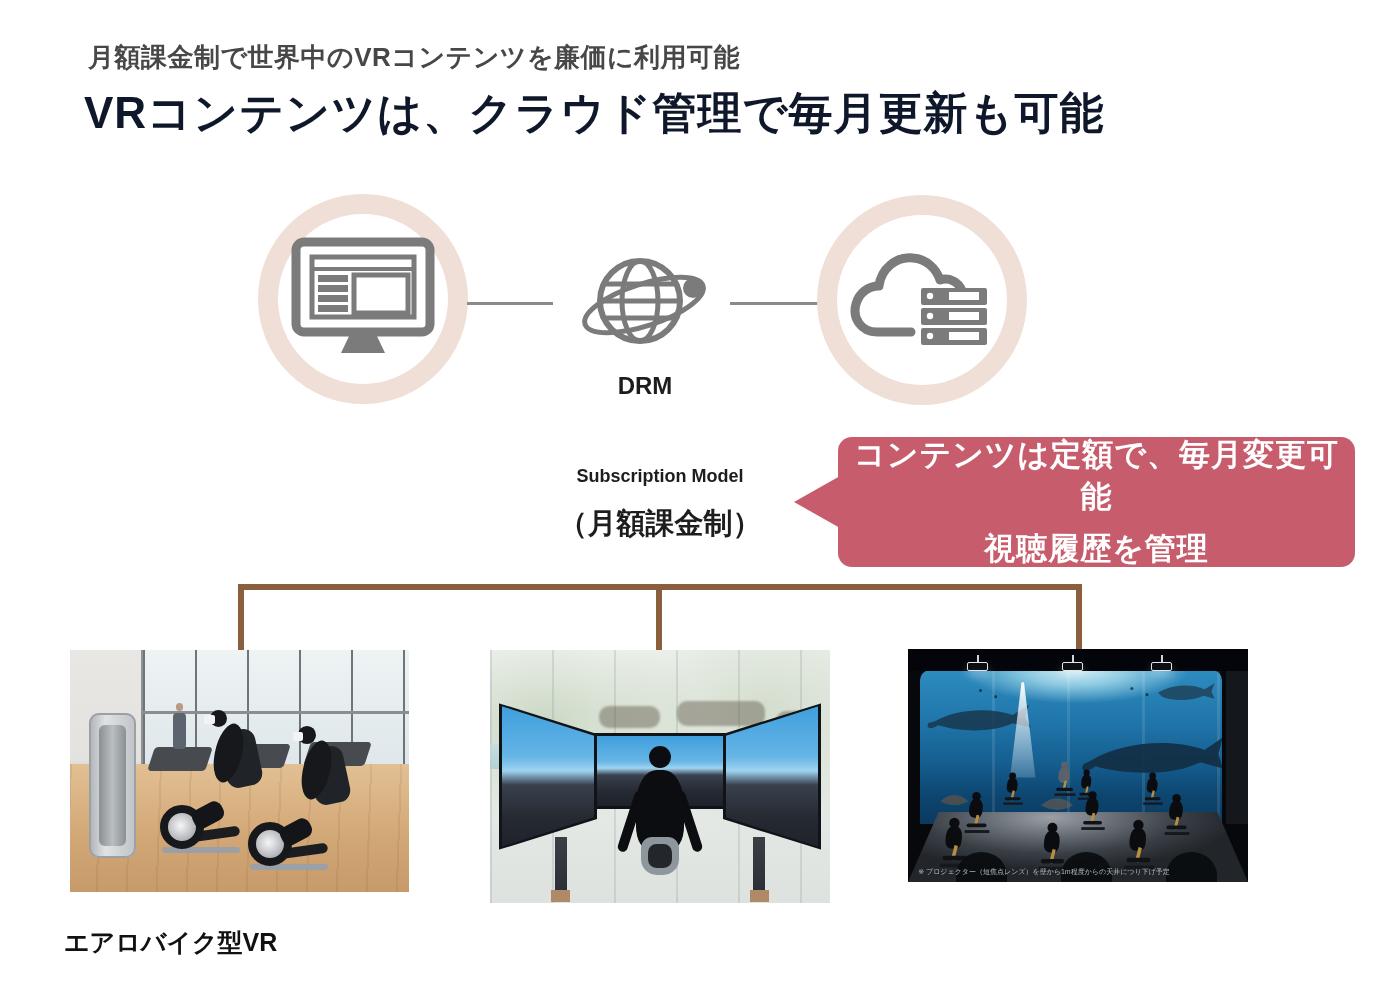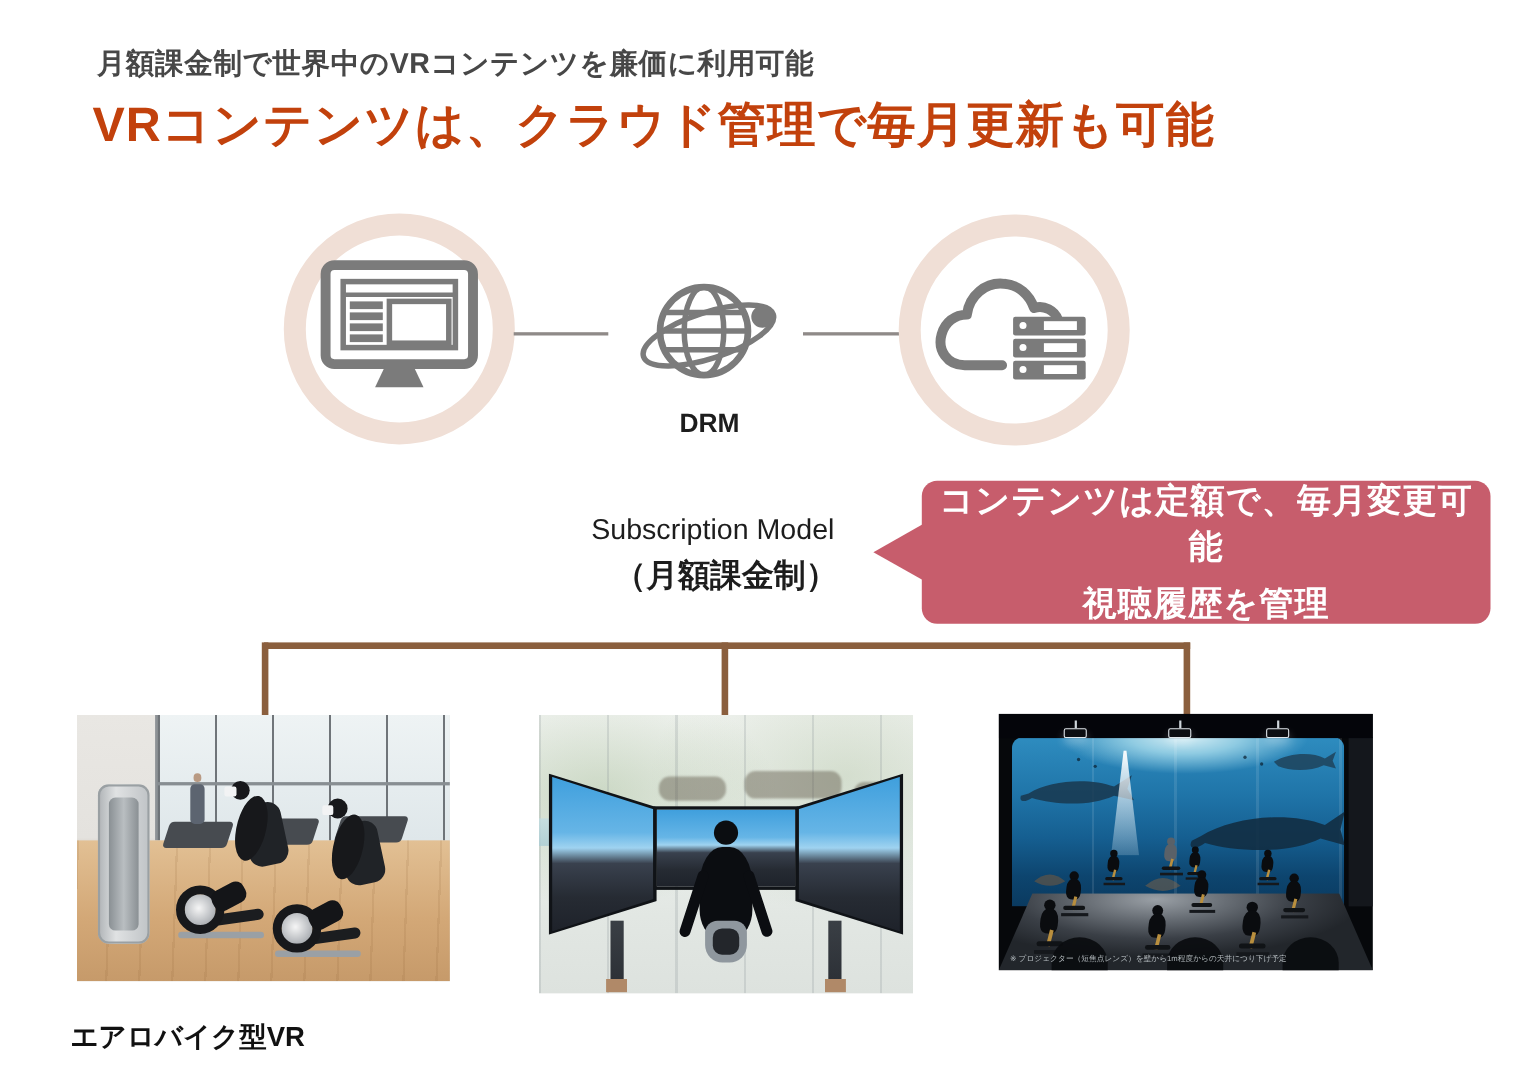--- a/index.html
+++ b/index.html
@@ -3,35 +3,35 @@
 <meta charset="utf-8">
 <style>
   html,body{margin:0;padding:0;background:#fff;}
   *{box-sizing:border-box;}
   .stage{position:relative;width:1380px;height:986px;background:#fff;overflow:hidden;
          font-family:"Liberation Sans","DejaVu Sans",sans-serif;}
   .abs{position:absolute;}
 
   
   .subtitle{left:88px;top:40px;font-size:26px;font-weight:bold;color:#474747;letter-spacing:.5px;}
-  .title{left:84px;top:84px;font-size:44px;font-weight:bold;color:#c2410c;letter-spacing:1px;}
+  .title{left:84px;top:84px;font-size:44px;font-weight:bold;color:#0f172a;letter-spacing:1px;}
 
   
   .ring{width:210px;height:210px;border-radius:50%;border:20px solid #f0dfd6;background:#fff;
         display:flex;align-items:center;justify-content:center;}
   .ring.left{left:258px;top:194px;}
   .ring.right{left:817px;top:195px;}
   .conn{height:3px;background:#8f8a88;top:302px;}
   .conn.c1{left:467px;width:86px;}
   .conn.c2{left:730px;width:88px;}
   .globe{left:576px;top:247px;width:140px;height:118px;}
   .lbl{width:360px;text-align:center;color:#1d1d1d;}
   .drm-label{left:465px;top:372px;font-size:24px;font-weight:bold;}
   .drm-sub{left:465px;top:406px;font-size:22px;color:#2e2e2e;}
-  .sub1{left:468px;top:466px;font-size:26px;font-weight:normal;}
+  .sub1{left:480px;top:466px;font-size:18px;font-weight:bold;}
   .sub2{left:480px;top:504px;font-size:29px;font-weight:bold;}
 
   
   .bubble{left:838px;top:437px;width:517px;height:130px;background:#c75d6c;border-radius:14px;
           display:flex;flex-direction:column;align-items:center;justify-content:center;gap:10px;}
   .bubble div{color:#fff;font-size:31px;font-weight:bold;letter-spacing:1px;text-align:center;}
   .bubble-arrow{left:794px;top:476px;width:0;height:0;border-top:26px solid transparent;
           border-bottom:26px solid transparent;border-right:46px solid #c75d6c;}
 
   

